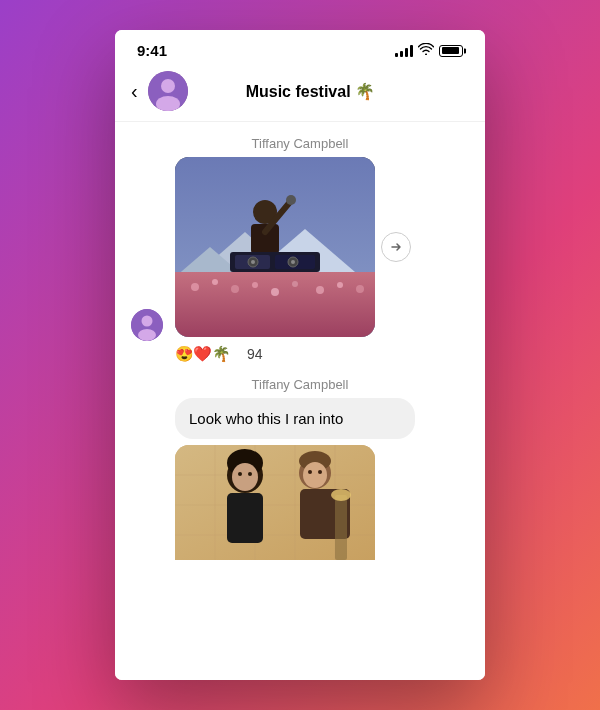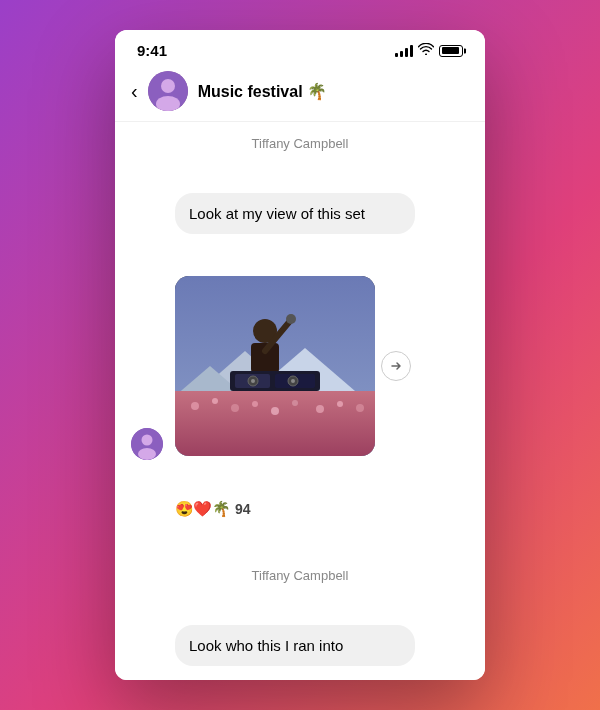--- a/index.html
+++ b/index.html
@@ -12,21 +12,21 @@
       align-items: center;
       justify-content: center;
       font-family: -apple-system, BlinkMacSystemFont, 'Segoe UI', sans-serif;
       overflow: hidden;
     }
 
     .phone {
       width: 370px;
       height: 650px;
       background: #ffffff;
-      border-radius: 12px;
+      border-radius: 7px;
       overflow: hidden;
       display: flex;
       flex-direction: column;
       box-shadow: 0 30px 80px rgba(0,0,0,0.35);
     }
 
     
     .status-bar {
       display: flex;
       justify-content: space-between;
@@ -129,20 +129,21 @@
       background: radial-gradient(circle at 40% 35%, #b07cc6, #6b3d8e);
       display: flex;
       align-items: center;
       justify-content: center;
       font-size: 18px;
     }
 
     .header-info {
       display: flex;
       flex-direction: column;
+      margin-left: 48px;
     }
 
     .header-title {
       font-size: 16px;
       font-weight: 700;
       color: #000;
     }
 
     .header-subtitle {
       font-size: 13px;
@@ -150,21 +151,20 @@
     }
 
     
     .chat-body {
       flex: 1;
       background: #fff;
       overflow: hidden;
       display: flex;
       flex-direction: column;
       padding: 8px 0;
-      gap: 36px;
     }
 
     .sender-name {
       font-size: 13px;
       color: #888;
       text-align: center;
       margin: 6px 0 6px 0;
     }
 
     .message-bubble {
@@ -224,21 +224,22 @@
       margin-left: 60px;
       margin-top: 4px;
       margin-bottom: 8px;
       gap: 4px;
       font-size: 15px;
     }
 
     .reaction-count {
       font-size: 14px;
       color: #444;
-      font-weight: 700;
+      font-weight: 400;
+      margin-left: 12px;
     }
 
     .message-image2 {
       width: 200px;
       height: 115px;
       border-radius: 14px 14px 0 0;
       overflow: hidden;
       background: #c8a96e;
       position: relative;
       margin-left: 60px;
@@ -291,21 +292,20 @@
     </div>
     <div class="header-info">
       <span class="header-title">Music festival 🌴</span>
     </div>
   </div>
 
   <div class="chat-body">
 
     <div class="sender-name">Tiffany Campbell</div>
 
-    <div class="message-bubble">Look at my view of this set</div>
 
     <div style="position:relative; display:flex; align-items:center;">
 
       <div style="position:absolute; left:16px; bottom:0; width:32px; height:32px; border-radius:50%; overflow:hidden; background:#8b5fbf;">
         <svg width="32" height="32" viewBox="0 0 32 32">
           <circle cx="16" cy="16" r="16" fill="#8b5fbf"></circle>
           <circle cx="16" cy="12" r="5.5" fill="#d4a8e8"></circle>
           <ellipse cx="16" cy="26" rx="9" ry="6" fill="#d4a8e8"></ellipse>
         </svg>
       </div>

